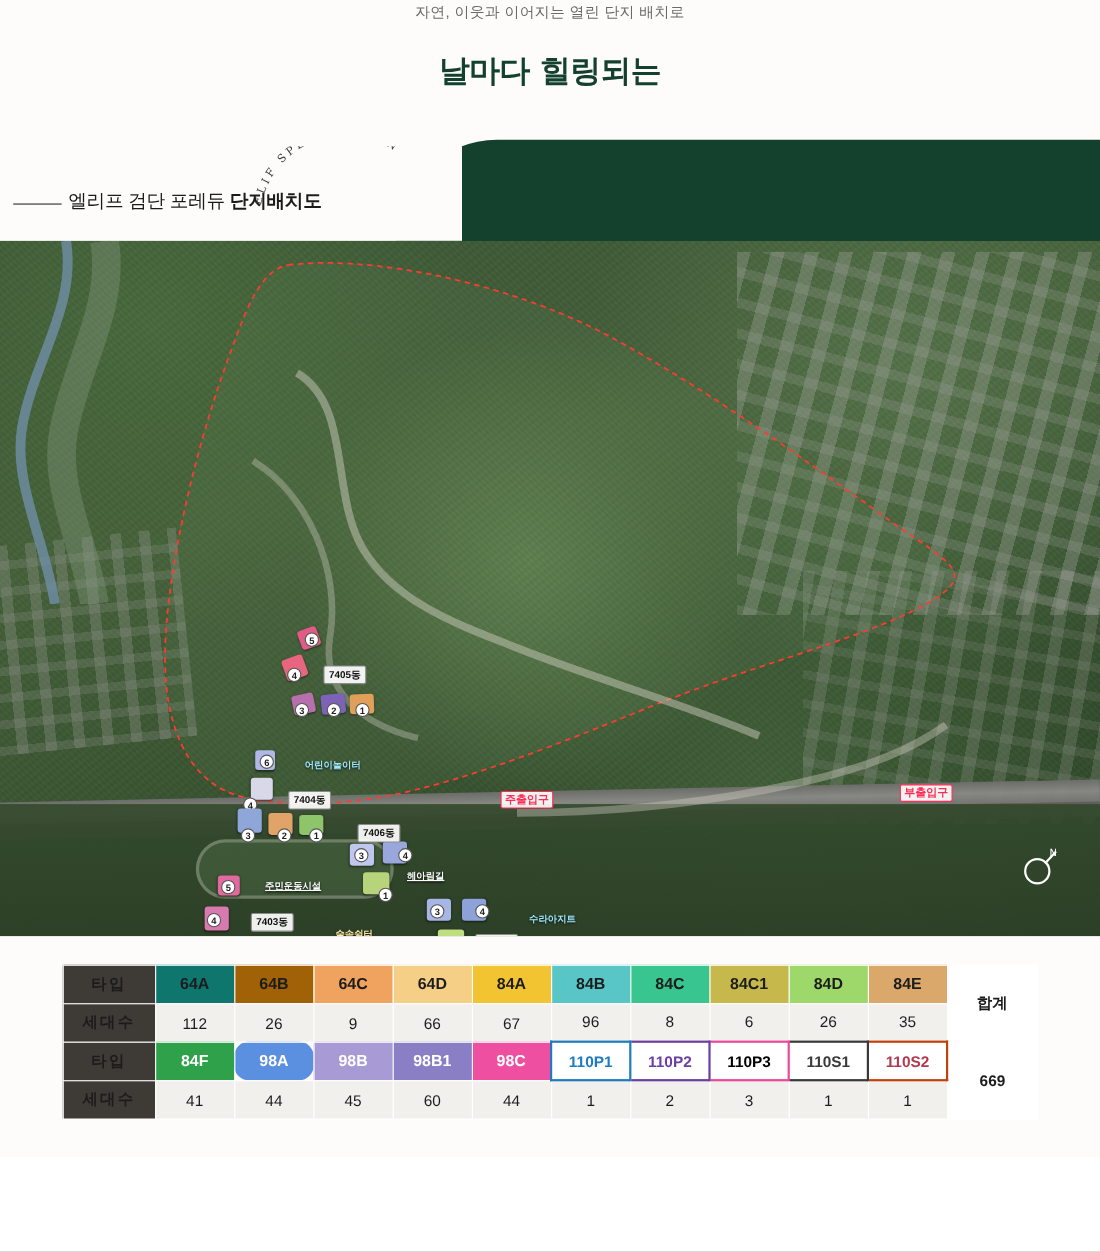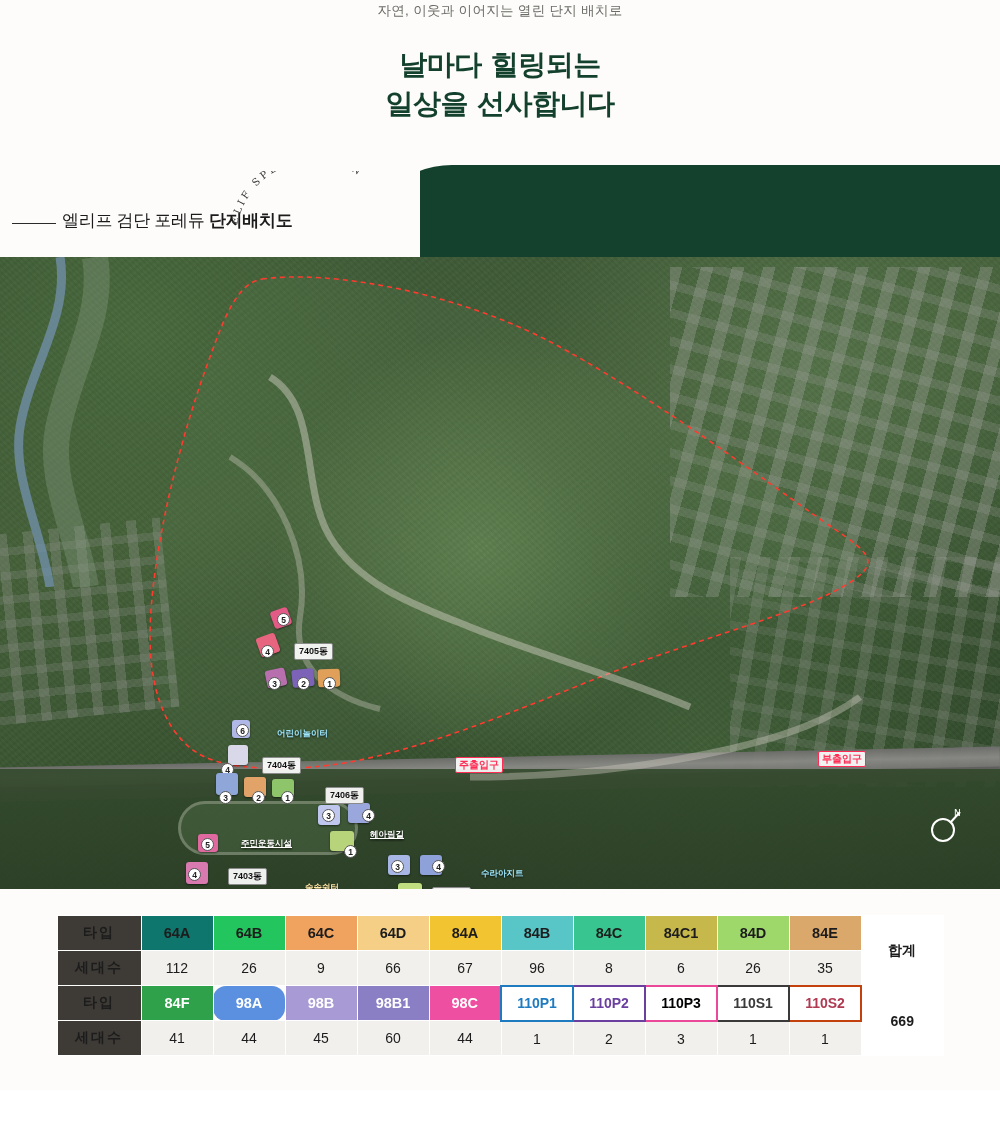--- a/index.html
+++ b/index.html
@@ -263,21 +263,20 @@
 </style>
 </head>
 <body>
 
 <div class="page">
 
   <div class="header">
     <div class="subhead">자연, 이웃과 이어지는 열린 단지 배치로</div>
     <div class="headline">
       <span>날마다 힐링되는</span>
-      <span class="l2">일상을 선사합니다</span>
     </div>
 
     <div class="band">
       <div class="band-green"></div>
       <div class="band-white-cut"></div>
       <div class="band-rule"></div>
       <div class="band-label">
         <span>엘리프 검단 포레듀 </span><b>단지배치도</b>
       </div>
       <div class="arc-text">
@@ -379,21 +378,21 @@
       <text x="28" y="9" fill="#fff" font-size="9" font-family="DejaVu Sans, sans-serif">N</text>
     </svg>
   </div>
 
   <div class="tablewrap">
     <table class="types">
       <tbody>
         <tr>
           <td class="rowhead">타입</td>
           <td class="typecell" style="background:#0f766e;">64A</td>
-          <td class="typecell" style="background:#22c55e;margin-left:12px;">64B</td>
+          <td class="typecell" style="background:#a16207;margin-left:12px;">64B</td>
           <td class="typecell" style="background:#f0a25f;">64C</td>
           <td class="typecell" style="background:#f5cf86;">64D</td>
           <td class="typecell" style="background:#f2c431;">84A</td>
           <td class="typecell" style="background:#58c5c7;">84B</td>
           <td class="typecell" style="background:#39c58f;">84C</td>
           <td class="typecell" style="background:#c6b84a;">84C1</td>
           <td class="typecell" style="background:#9fd86a;">84D</td>
           <td class="typecell" style="background:#d9a86a;">84E</td>
           <td class="total" rowspan="2">합계</td>
         </tr>

